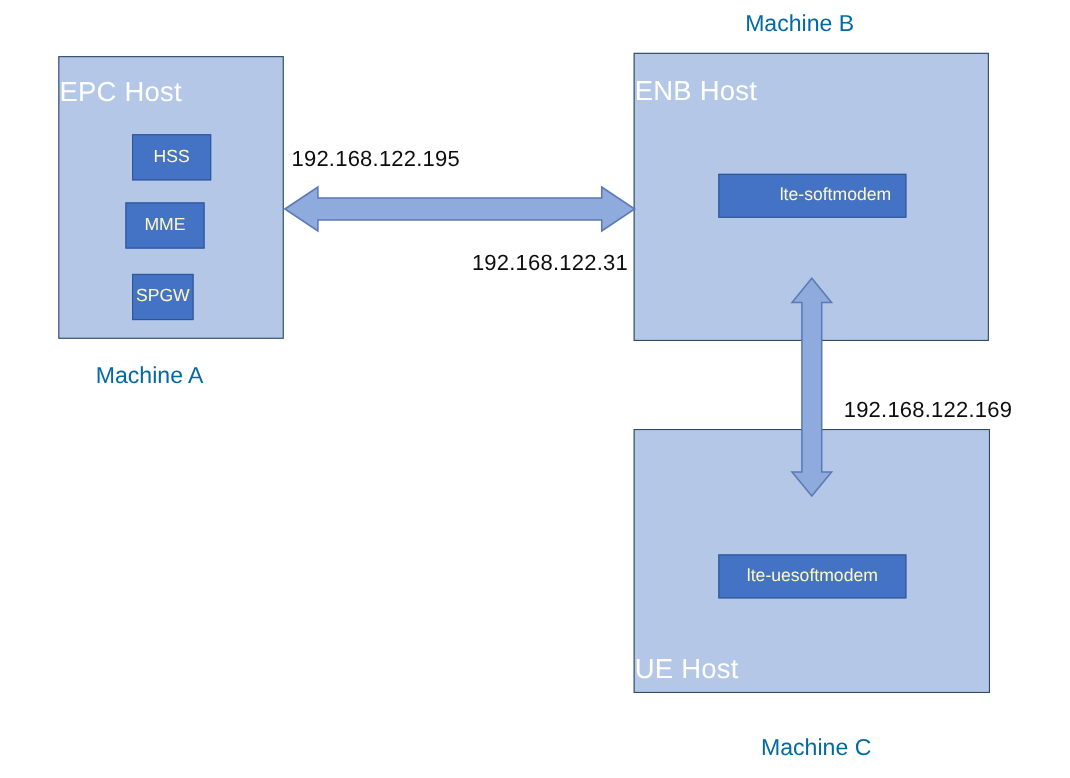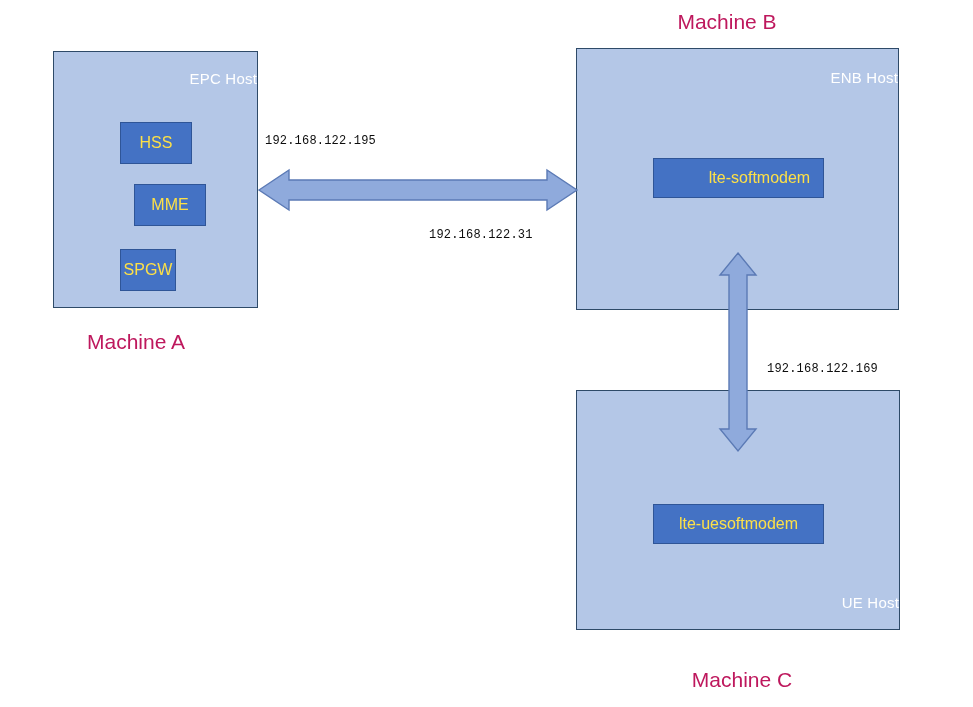--- a/index.html
+++ b/index.html
@@ -24,63 +24,62 @@
   .host-box {
     position: absolute;
     background: #b4c7e7;
     border: 1.5px solid #2e4a68;
     box-sizing: border-box;
   }
   .host-title {
     position: absolute;
     left: 0;
     right: 0;
-    text-align: right;
+    text-align: left;
     color: #ffffff;
     font-family: "Liberation Sans", sans-serif;
-    font-size: 15px;
+    font-size: 25px;
     font-weight: 400;
     letter-spacing: 0.2px;
     white-space: nowrap;
-    padding-left: 28px;
   }
 
   
   .component-box {
     position: absolute;
     background: #4472c4;
     border: 1.5px solid #2f5597;
     box-sizing: border-box;
     display: flex;
     align-items: center;
     justify-content: center;
-    color: #fde047;
+    color: #fef9c3;
     font-family: "Liberation Sans", sans-serif;
     font-size: 16px;
     font-weight: 400;
     white-space: nowrap;
   }
 
   
   .machine-caption {
     position: absolute;
-    color: #be185d;
+    color: #0369a1;
     font-family: "Liberation Sans", sans-serif;
     font-size: 21px;
     font-weight: 400;
     white-space: nowrap;
     text-align: center;
   }
 
   
   .ip-label {
     position: absolute;
     color: #0d0d0d;
-    font-family: Liberation Mono, monospace;
-    font-size: 12px;
+    font-family: Liberation Sans, sans-serif;
+    font-size: 20px;
     font-weight: 400;
     letter-spacing: 0.2px;
     white-space: nowrap;
   }
 
   
   .arrow {
     position: absolute;
     overflow: visible;
   }
@@ -90,21 +89,21 @@
 
 <div id="canvas">
 
   <div class="machine-caption" style="left:627px; top:10px; width:200px;">Machine B</div>
 
   <div class="host-box" style="left:53px; top:51px; width:205px; height:257px;">
     <div class="host-title" style="top:18px;">EPC Host</div>
 
     <div class="component-box" style="left:66px; top:70px; width:72px; height:42px;">HSS</div>
 
-    <div class="component-box" style="left:80px; top:132px; width:72px; height:42px;">MME</div>
+    <div class="component-box" style="left:60px; top:132px; width:72px; height:42px;">MME</div>
 
     <div class="component-box" style="left:66px; top:197px; width:56px; height:42px;">SPGW</div>
   </div>
 
   <div class="machine-caption" style="left:36px; top:330px; width:200px;">Machine A</div>
 
   <div class="host-box" style="left:576px; top:48px; width:323px; height:262px;">
     <div class="host-title" style="top:20px;">ENB Host</div>
 
     <div class="component-box" style="left:76px; top:109px; width:171px; height:40px;padding-left:42px;">lte-softmodem</div>

